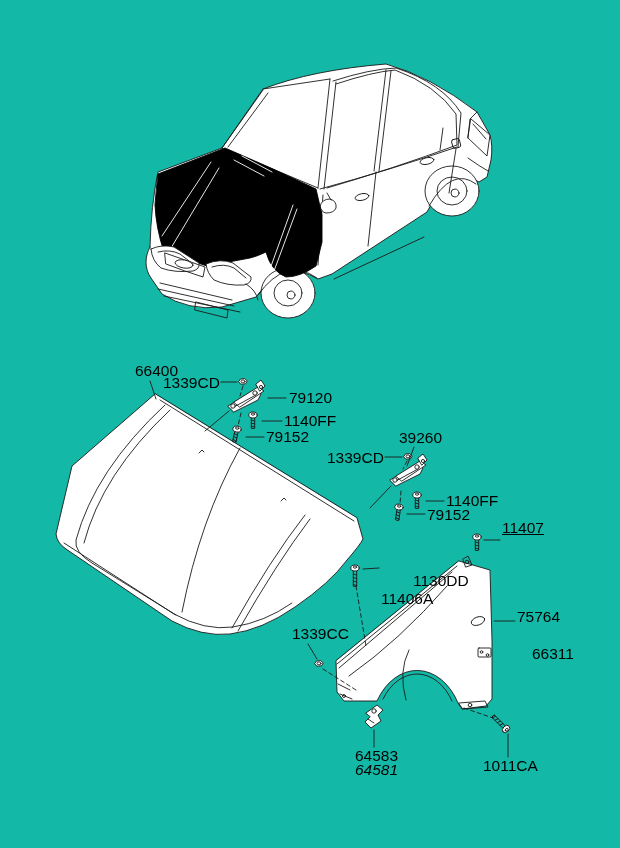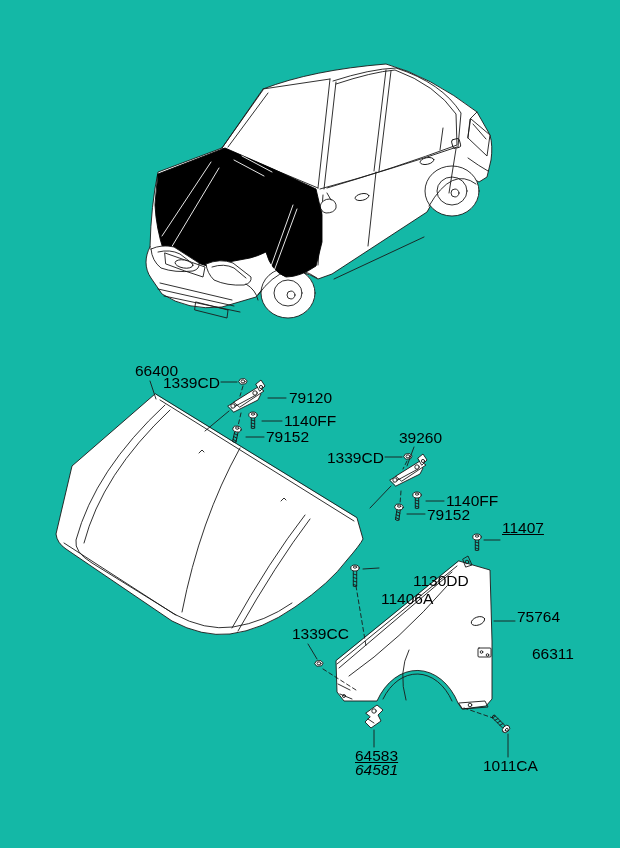--- a/index.html
+++ b/index.html
@@ -17,21 +17,21 @@
   .l-79110   {left:399px;top:430px;}
   .l-1339cd-b{left:327px;top:450px;}
   .l-1140ff-b{left:446px;top:493px;}
   .l-79152-b {left:427px;top:507px;}
   .l-11407   {left:502px;top:520px;text-decoration:underline;}
   .l-11406a  {left:381px;top:559px;margin-top:32px;}
   .l-1130dd  {left:381px;top:573px;margin-left:32px;}
   .l-1339cc  {left:292px;top:626px;text-align:right;}
   .l-66321   {left:517px;top:609px;}
   .l-66311   {left:517px;top:646px;margin-left:15px;}
-  .l-64583   {left:355px;top:748px;text-decoration:underline;}
+  .l-64583   {left:355px;top:748px;}
   .l-64581   {left:355px;top:762px;font-style:italic;}
   .l-1011ca  {left:483px;top:758px;}
 </style>
 </head>
 <body>
 
 <div id="stage">
 
 <svg id="art" width="620" height="848" viewBox="0 0 620 848" fill="none" stroke="#1a1a1a" stroke-width="0.9" stroke-linejoin="round" stroke-linecap="round">
 

